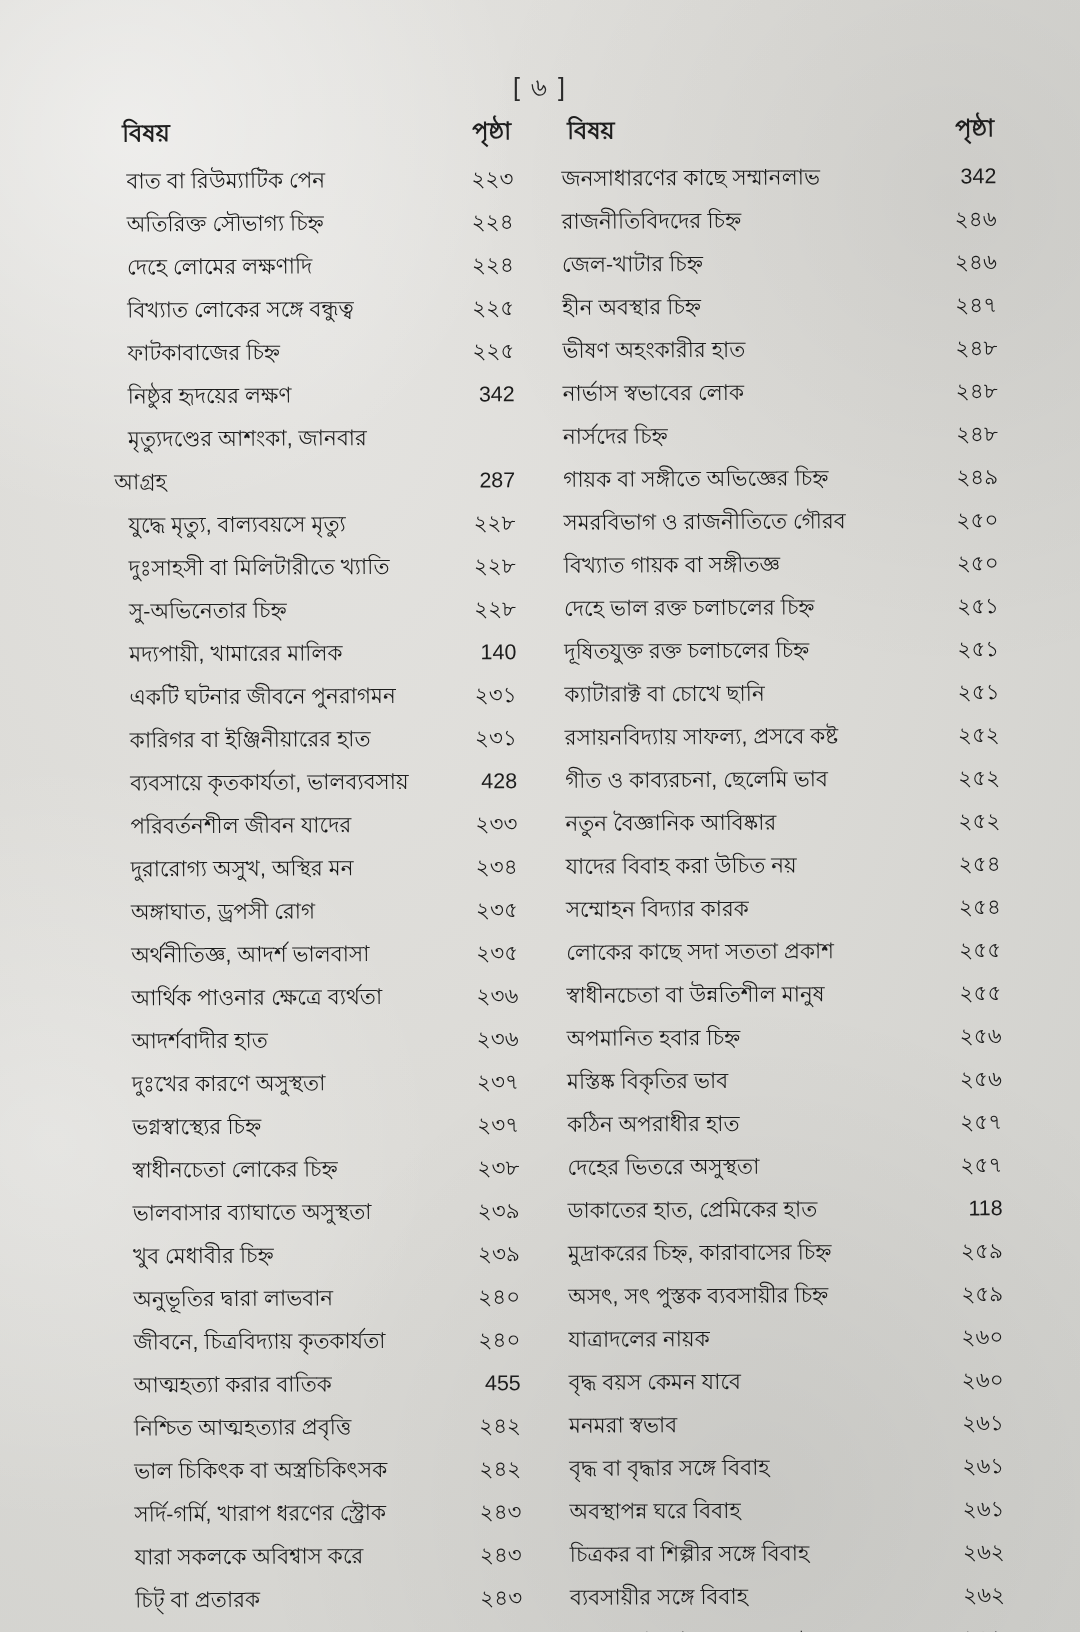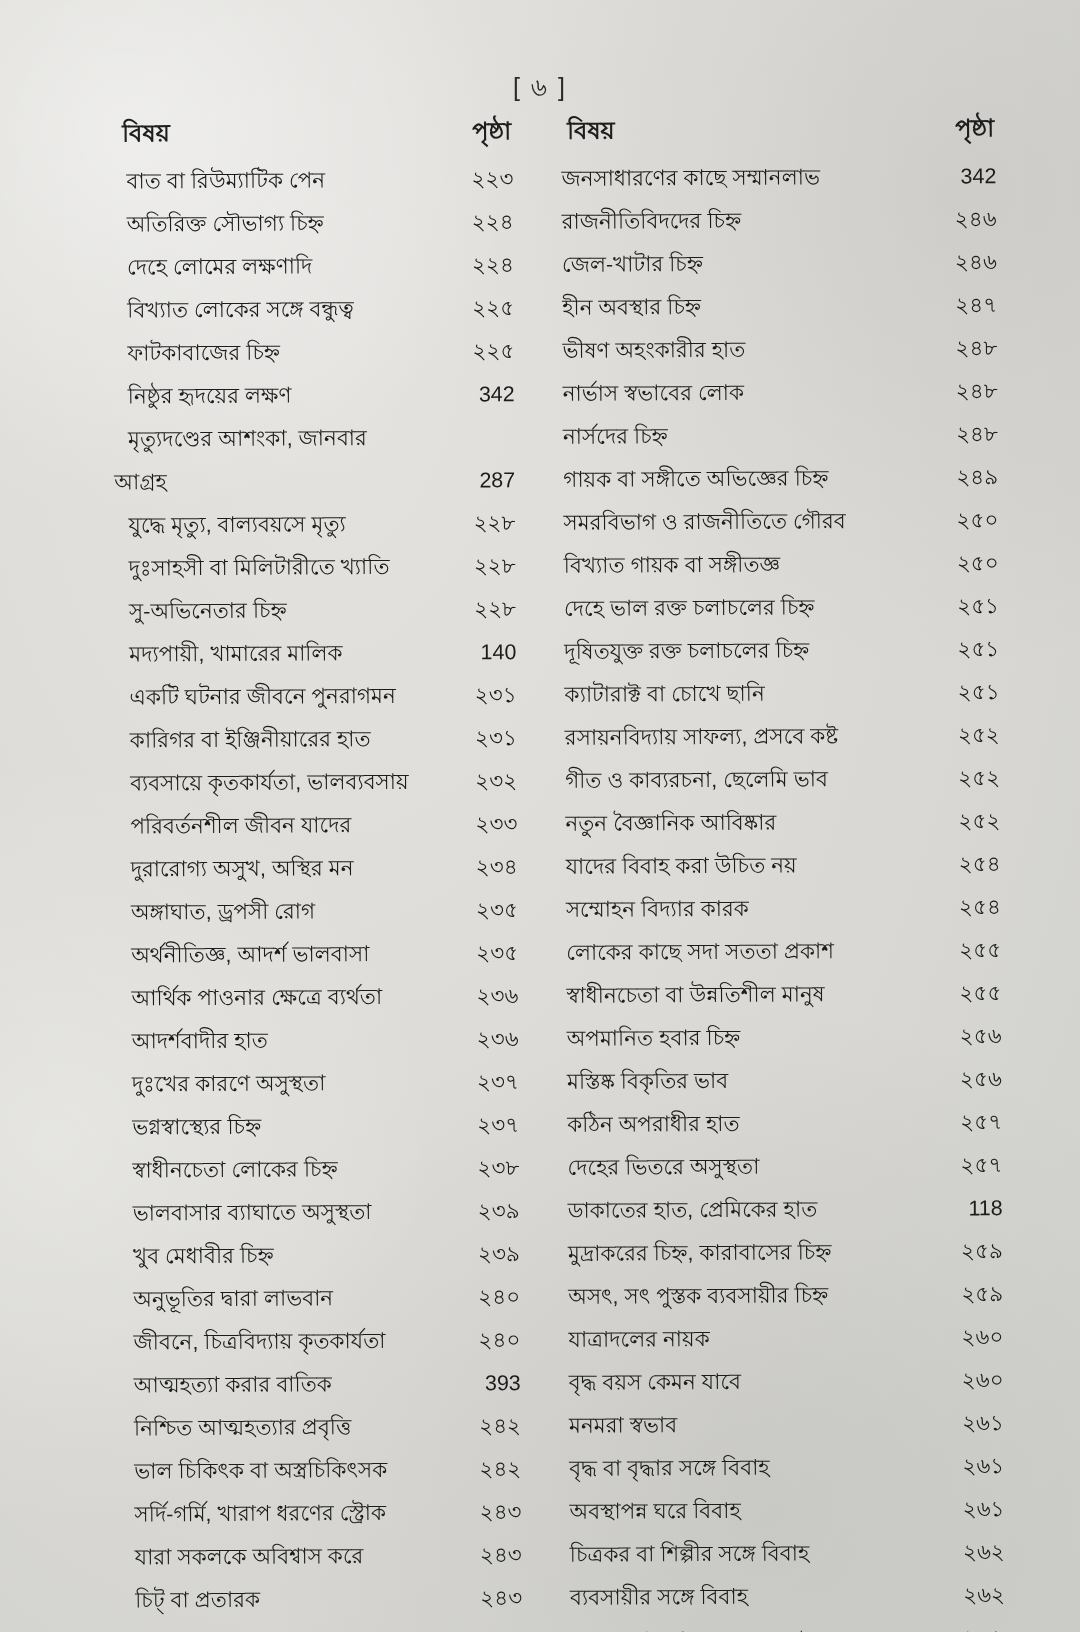--- a/index.html
+++ b/index.html
@@ -184,21 +184,21 @@
           <div class="entry">
             <span class="label">একটি ঘটনার জীবনে পুনরাগমন</span>
             <span class="num">২৩১</span>
           </div>
           <div class="entry">
             <span class="label">কারিগর বা ইঞ্জিনীয়ারের হাত</span>
             <span class="num">২৩১</span>
           </div>
           <div class="entry">
             <span class="label">ব্যবসায়ে কৃতকার্যতা, ভালব্যবসায়</span>
-            <span class="num">২৩২</span>
+            <span class="num">428</span>
           </div>
           <div class="entry">
             <span class="label">পরিবর্তনশীল জীবন যাদের</span>
             <span class="num">২৩৩</span>
           </div>
           <div class="entry">
             <span class="label">দুরারোগ্য অসুখ, অস্থির মন</span>
             <span class="num">২৩৪</span>
           </div>
           <div class="entry">
@@ -240,21 +240,21 @@
           <div class="entry">
             <span class="label">অনুভূতির দ্বারা লাভবান</span>
             <span class="num">২৪০</span>
           </div>
           <div class="entry">
             <span class="label">জীবনে, চিত্রবিদ্যায় কৃতকার্যতা</span>
             <span class="num">২৪০</span>
           </div>
           <div class="entry">
             <span class="label">আত্মহত্যা করার বাতিক</span>
-            <span class="num">393</span>
+            <span class="num">455</span>
           </div>
           <div class="entry">
             <span class="label">নিশ্চিত আত্মহত্যার প্রবৃত্তি</span>
             <span class="num">২৪২</span>
           </div>
           <div class="entry">
             <span class="label">ভাল চিকিৎক বা অস্ত্রচিকিৎসক</span>
             <span class="num">২৪২</span>
           </div>
           <div class="entry">

